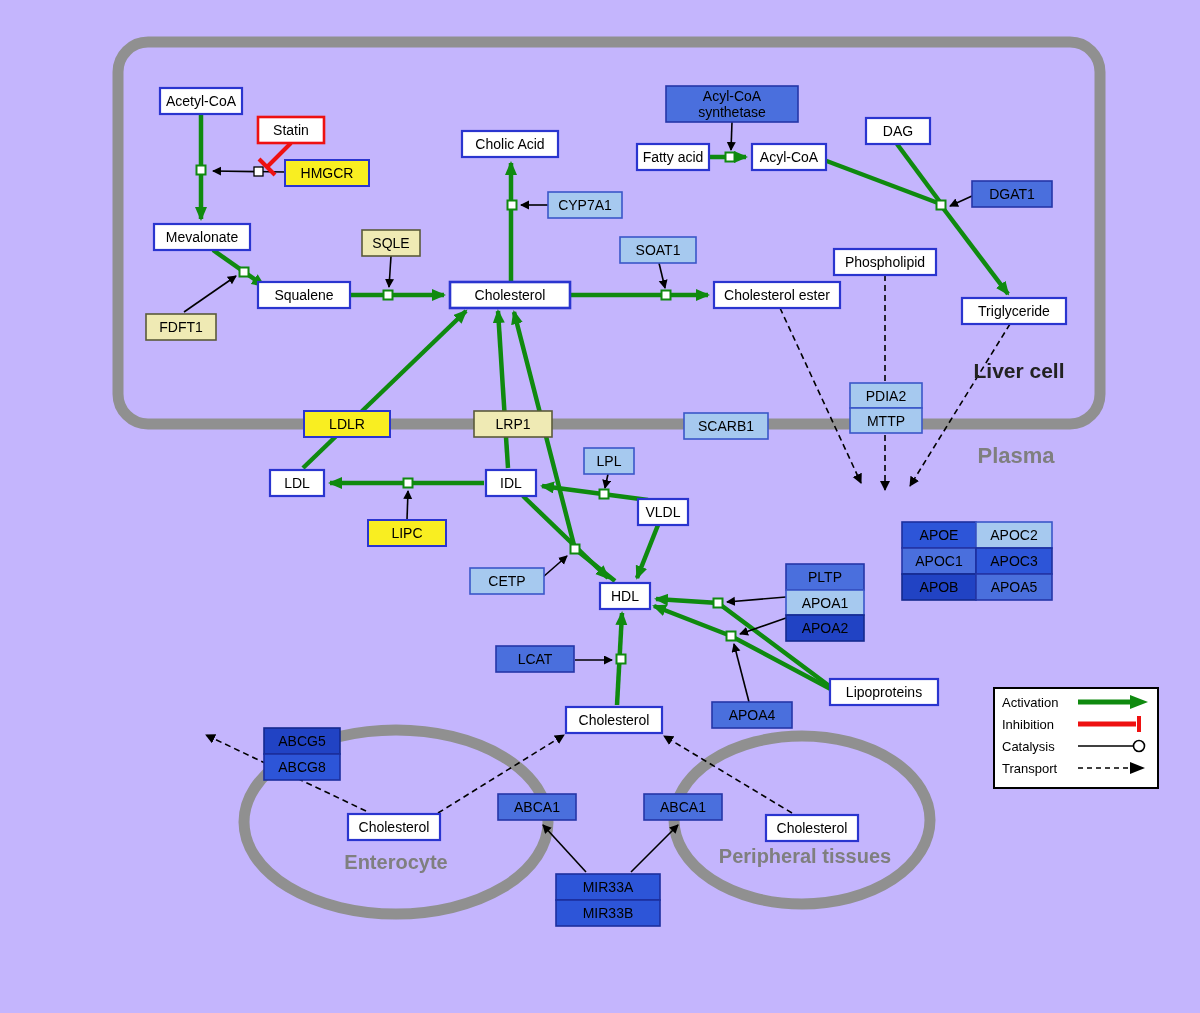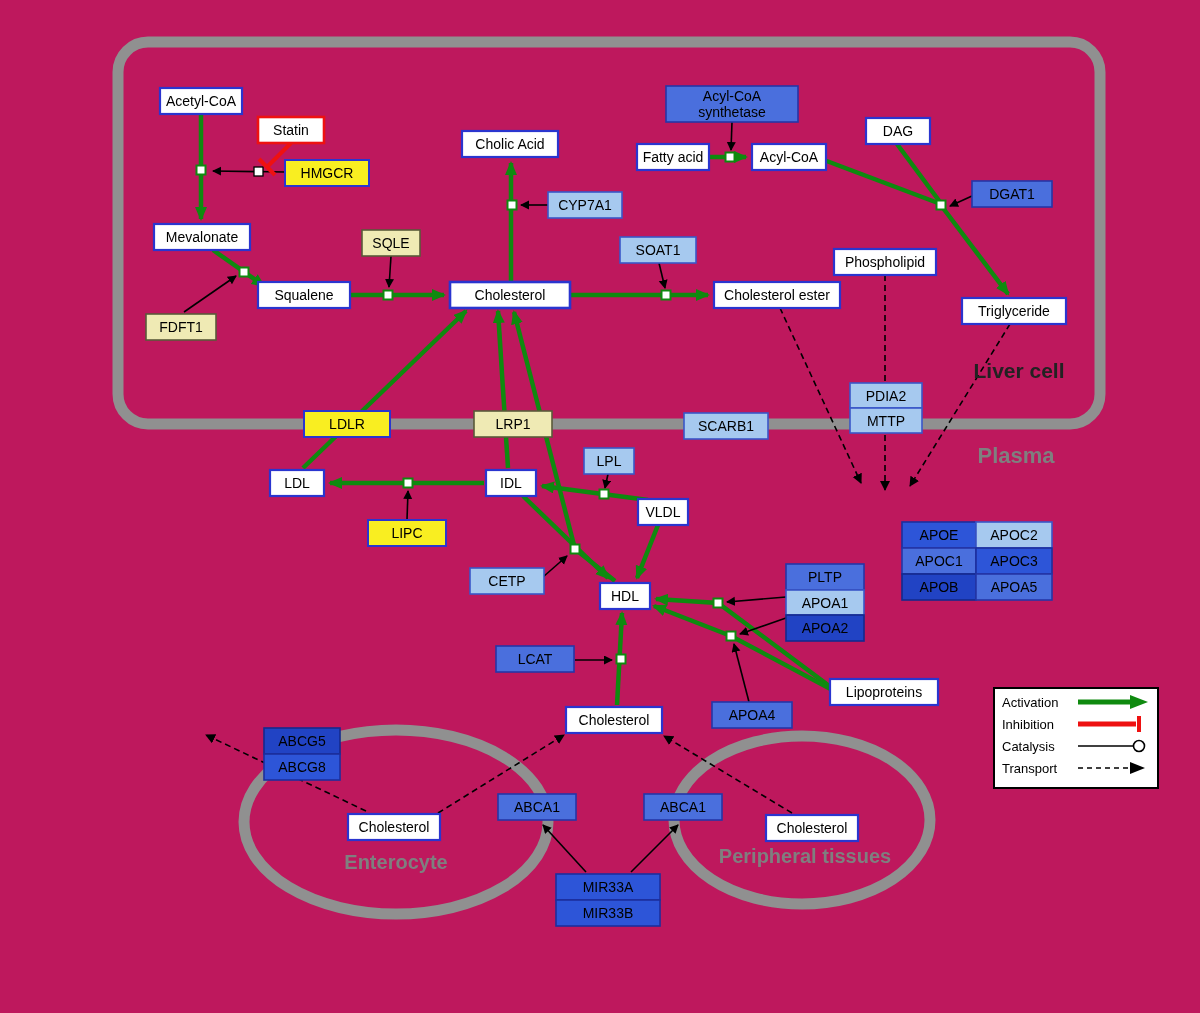--- a/index.html
+++ b/index.html
@@ -1,16 +1,16 @@
 <!DOCTYPE html>
 <html><head>
 <meta charset="utf-8">
 <style>
   html,body{margin:0;padding:0;background:#ffffff}
-  .stage{width:1200px;height:1013px;position:relative;background:#be185d;font-family:"Liberation Sans",sans-serif}
+  .stage{width:1200px;height:1013px;position:relative;background:#c4b5fd;font-family:"Liberation Sans",sans-serif}
   svg{display:block}
   text{font-family:"Liberation Sans",sans-serif;fill:#000}
   .nlabel{font-size:14px}
   .box-met{fill:#ffffff;stroke:#2a35cf;stroke-width:2.2}
   .box-met-b{fill:#ffffff;stroke:#2a35cf;stroke-width:2.6}
   .box-statin{fill:#ffffff;stroke:#ee1111;stroke-width:2.6}
   .box-yellow{fill:#f9ee21;stroke:#2a35cf;stroke-width:2}
   .box-pale{fill:#efeab4;stroke:#5a5a3a;stroke-width:1.6}
   .box-lblue{fill:#a6c9ef;stroke:#3a57c8;stroke-width:1.6}
   .box-mblue{fill:#4a6fdd;stroke:#2536a8;stroke-width:1.6}

